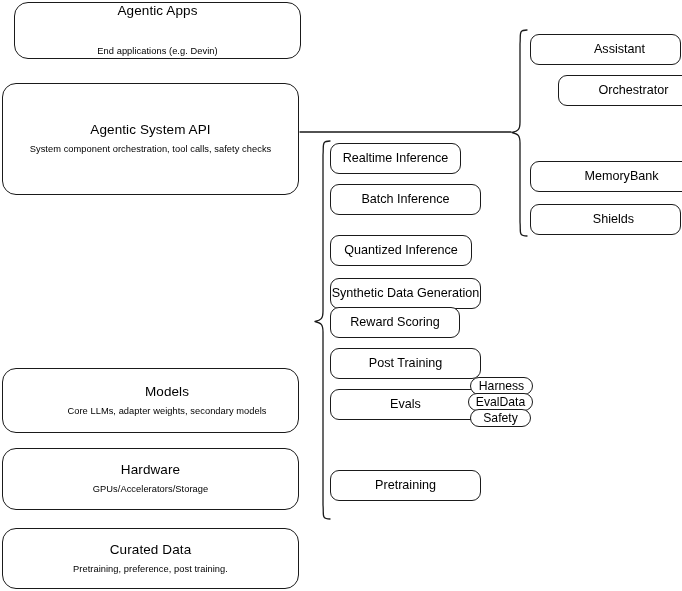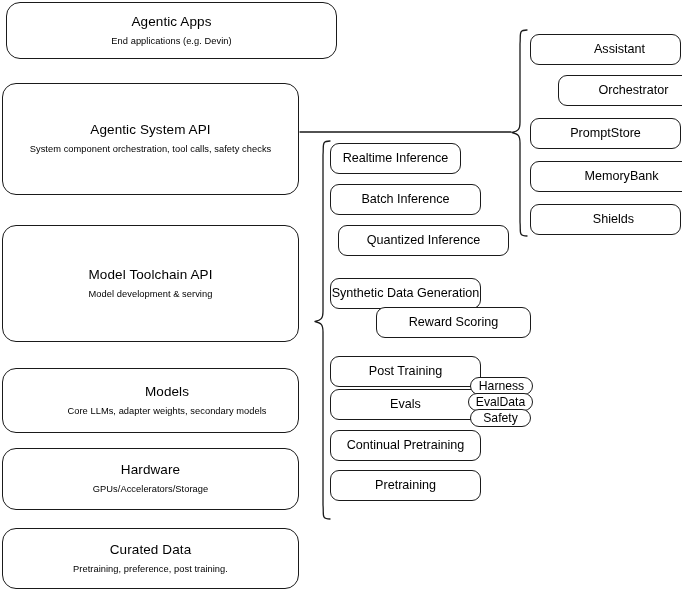--- a/index.html
+++ b/index.html
@@ -111,34 +111,30 @@
 
     <path d="M 330 141
              C 321 141, 324 145, 323 155
              L 323 311
              C 323 319, 321 320, 315 321.5
              C 321 323, 323 324, 323 332
              L 323 505
              C 324 515, 321 519, 330 519"></path>
   </svg>
 
-  <div class="node layer" style="left:6px; top:2px; width:331px; height:57px;">
+  <div class="node layer" style="left:14px; top:2px; width:287px; height:57px;justify-content:space-between;">
     <div class="title">Agentic Apps</div>
     <div class="sub">End applications (e.g. Devin)</div>
   </div>
 
   <div class="node layer" style="left:2px; top:83px; width:297px; height:112px;">
     <div class="title">Agentic System API</div>
     <div class="sub">System component orchestration, tool calls, safety checks</div>
   </div>
 
-  <div class="node layer" style="left:2px; top:225px; width:297px; height:117px;">
-    <div class="title">Model Toolchain API</div>
-    <div class="sub">Model development &amp; serving</div>
-  </div>
 
   <div class="node layer" style="left:2px; top:368px; width:297px; height:65px;padding-left:33px;">
     <div class="title">Models</div>
     <div class="sub">Core LLMs, adapter weights, secondary models</div>
   </div>
 
   <div class="node layer" style="left:2px; top:448px; width:297px; height:62px;">
     <div class="title">Hardware</div>
     <div class="sub">GPUs/Accelerators/Storage</div>
   </div>
@@ -149,43 +145,40 @@
   </div>
 
   <div class="node capsule" style="left:330px; top:143px; width:131px; height:31px;">
     <span>Realtime Inference</span>
   </div>
 
   <div class="node capsule" style="left:330px; top:184px; width:151px; height:31px;">
     <span>Batch Inference</span>
   </div>
 
-  <div class="node capsule" style="left:330px; top:225px; width:171px; height:31px;margin-left:8px;">
+  <div class="node capsule" style="left:330px; top:235px; width:142px; height:31px;">
     <span>Quantized Inference</span>
   </div>
 
   <div class="node capsule" style="left:330px; top:278px; width:151px; height:31px;">
     <span>Synthetic Data Generation</span>
   </div>
 
-  <div class="node capsule" style="left:330px; top:307px; width:155px; height:31px;margin-left:46px;">
+  <div class="node capsule" style="left:330px; top:307px; width:130px; height:31px;">
     <span>Reward Scoring</span>
   </div>
 
-  <div class="node capsule" style="left:330px; top:356px; width:151px; height:31px;">
+  <div class="node capsule" style="left:330px; top:348px; width:151px; height:31px;">
     <span>Post Training</span>
   </div>
 
   <div class="node capsule" style="left:330px; top:389px; width:151px; height:31px;text-align:right;">
     <span>Evals</span>
   </div>
 
-  <div class="node capsule" style="left:330px; top:430px; width:151px; height:31px;">
-    <span>Continual Pretraining</span>
-  </div>
 
   <div class="node capsule" style="left:330px; top:470px; width:151px; height:31px;">
     <span>Pretraining</span>
   </div>
 
   <div class="pill" style="left:470px; top:377px; width:63px; height:18px;">
     <span>Harness</span>
   </div>
 
   <div class="pill" style="left:468px; top:393px; width:65px; height:18px;">
@@ -197,23 +190,20 @@
   </div>
 
   <div class="node capsule" style="left:530px; top:34px; width:151px; height:31px;padding-left:28px;">
     <span>Assistant</span>
   </div>
 
   <div class="node capsule" style="left:530px; top:75px; width:151px; height:31px;margin-left:28px;">
     <span>Orchestrator</span>
   </div>
 
-  <div class="node capsule" style="left:530px; top:118px; width:151px; height:31px;">
-    <span>PromptStore</span>
-  </div>
 
   <div class="node capsule" style="left:530px; top:161px; width:183px; height:31px;">
     <span>MemoryBank</span>
   </div>
 
   <div class="node capsule" style="left:530px; top:204px; width:151px; height:31px;padding-left:16px;">
     <span>Shields</span>
   </div>
 
 </div>

